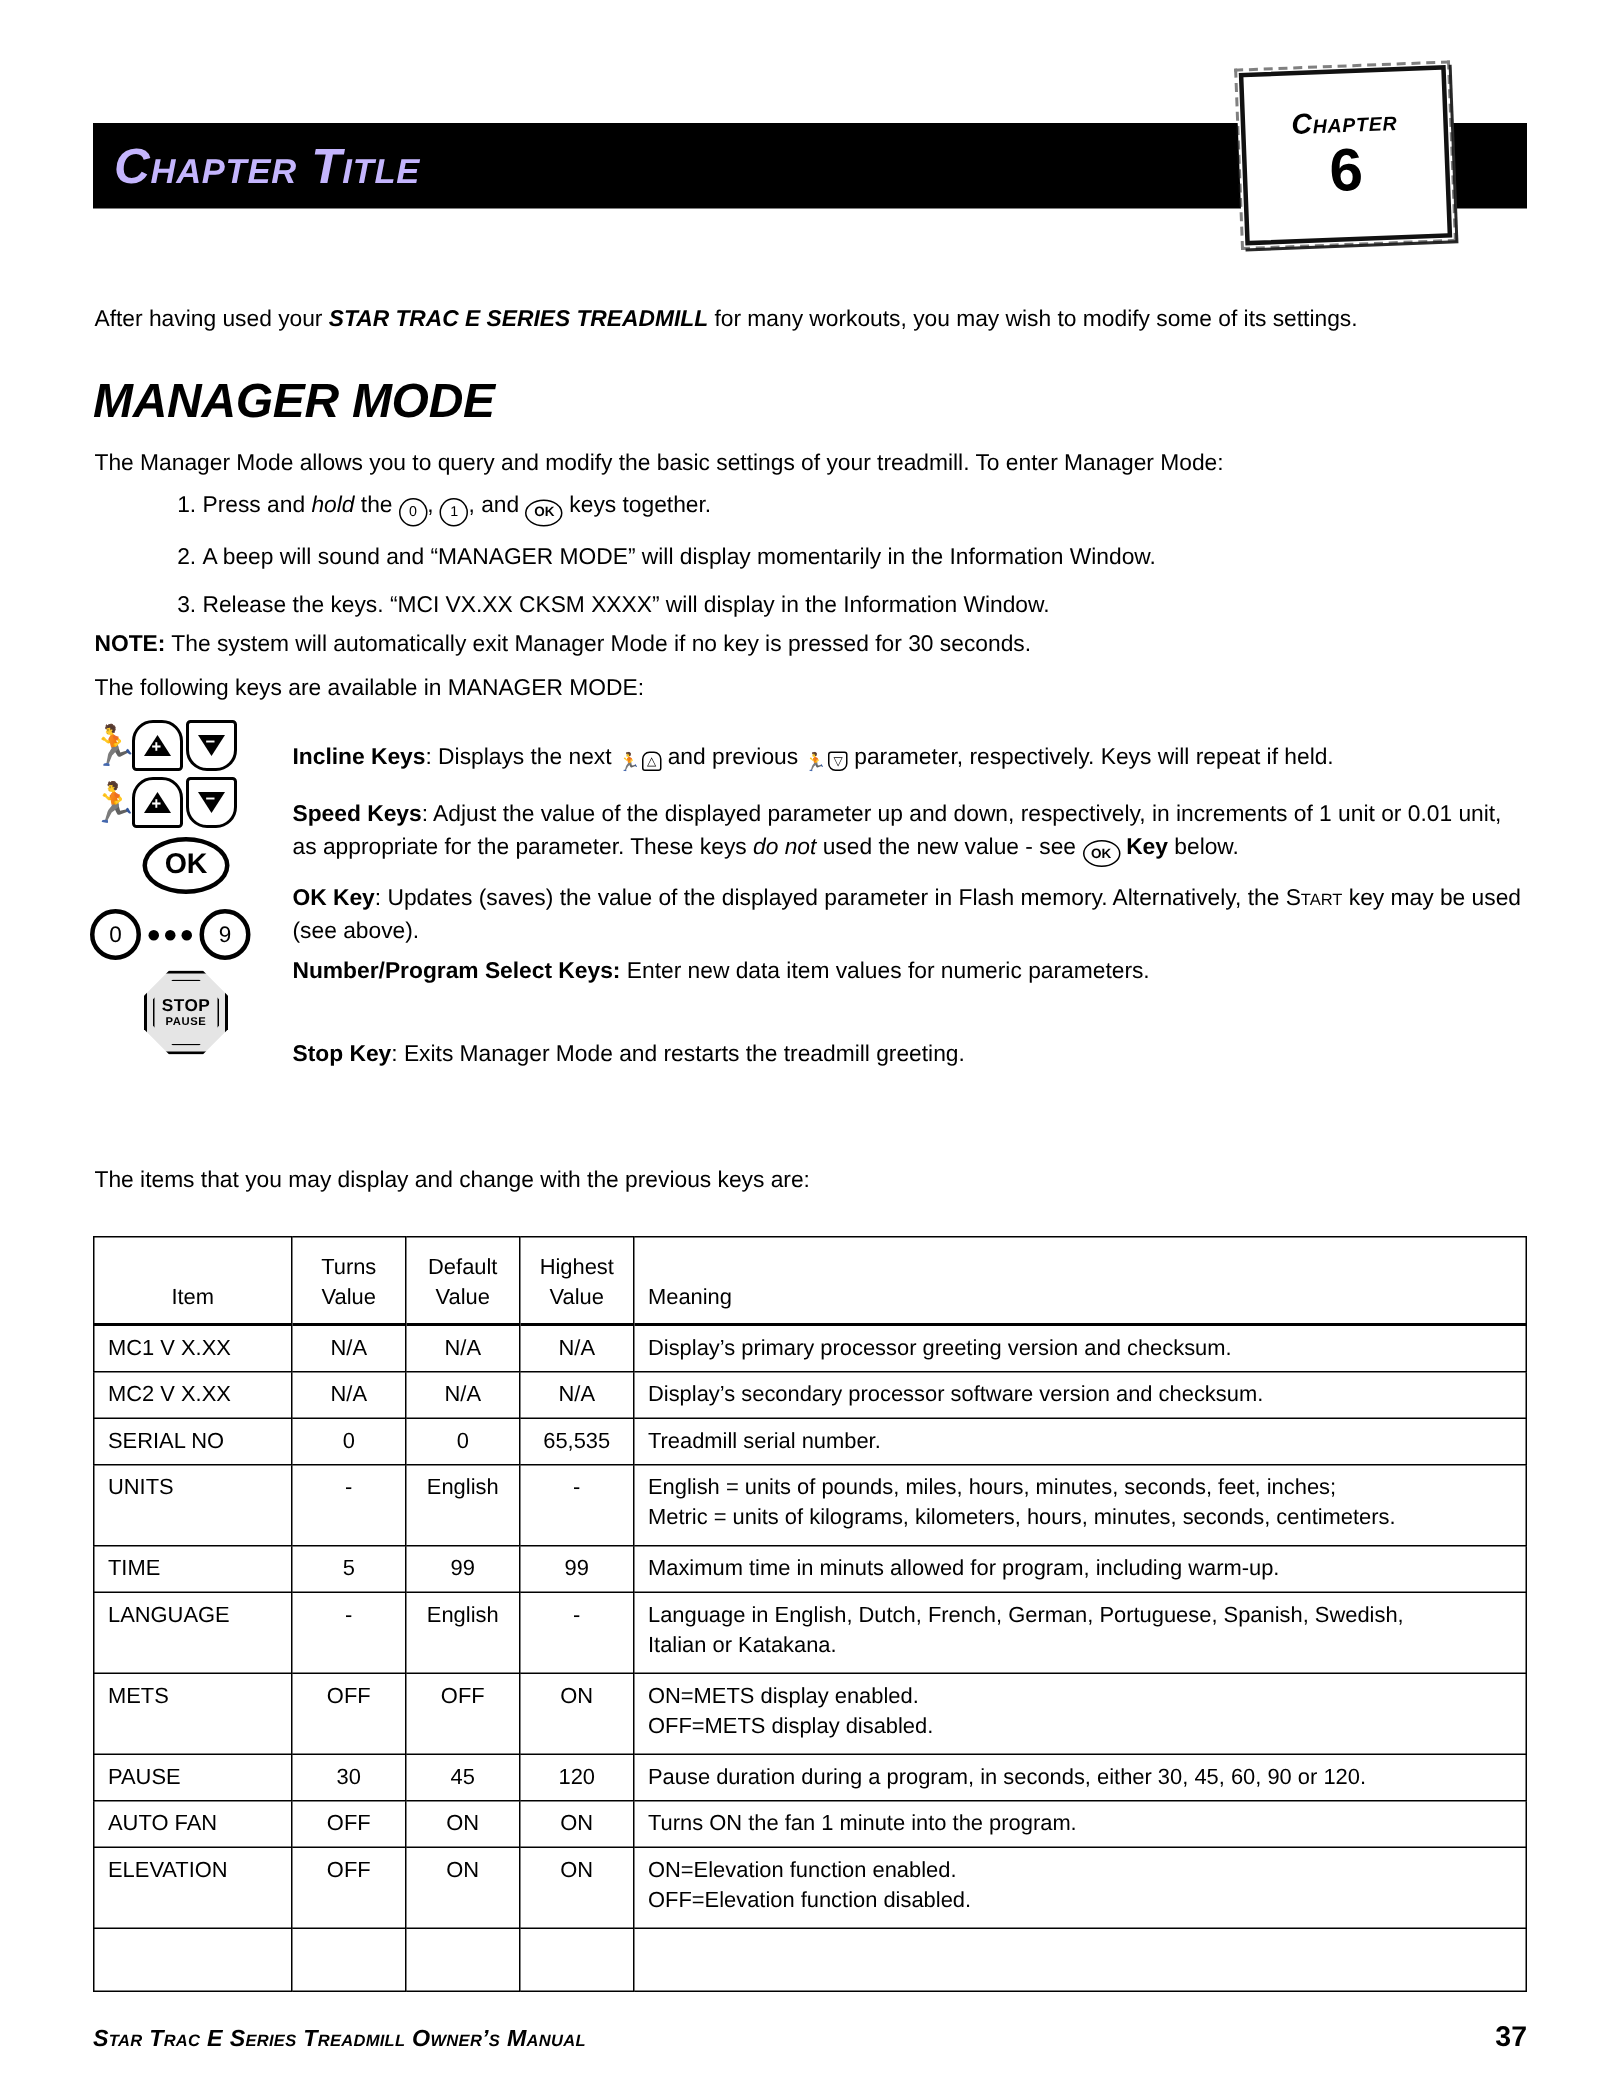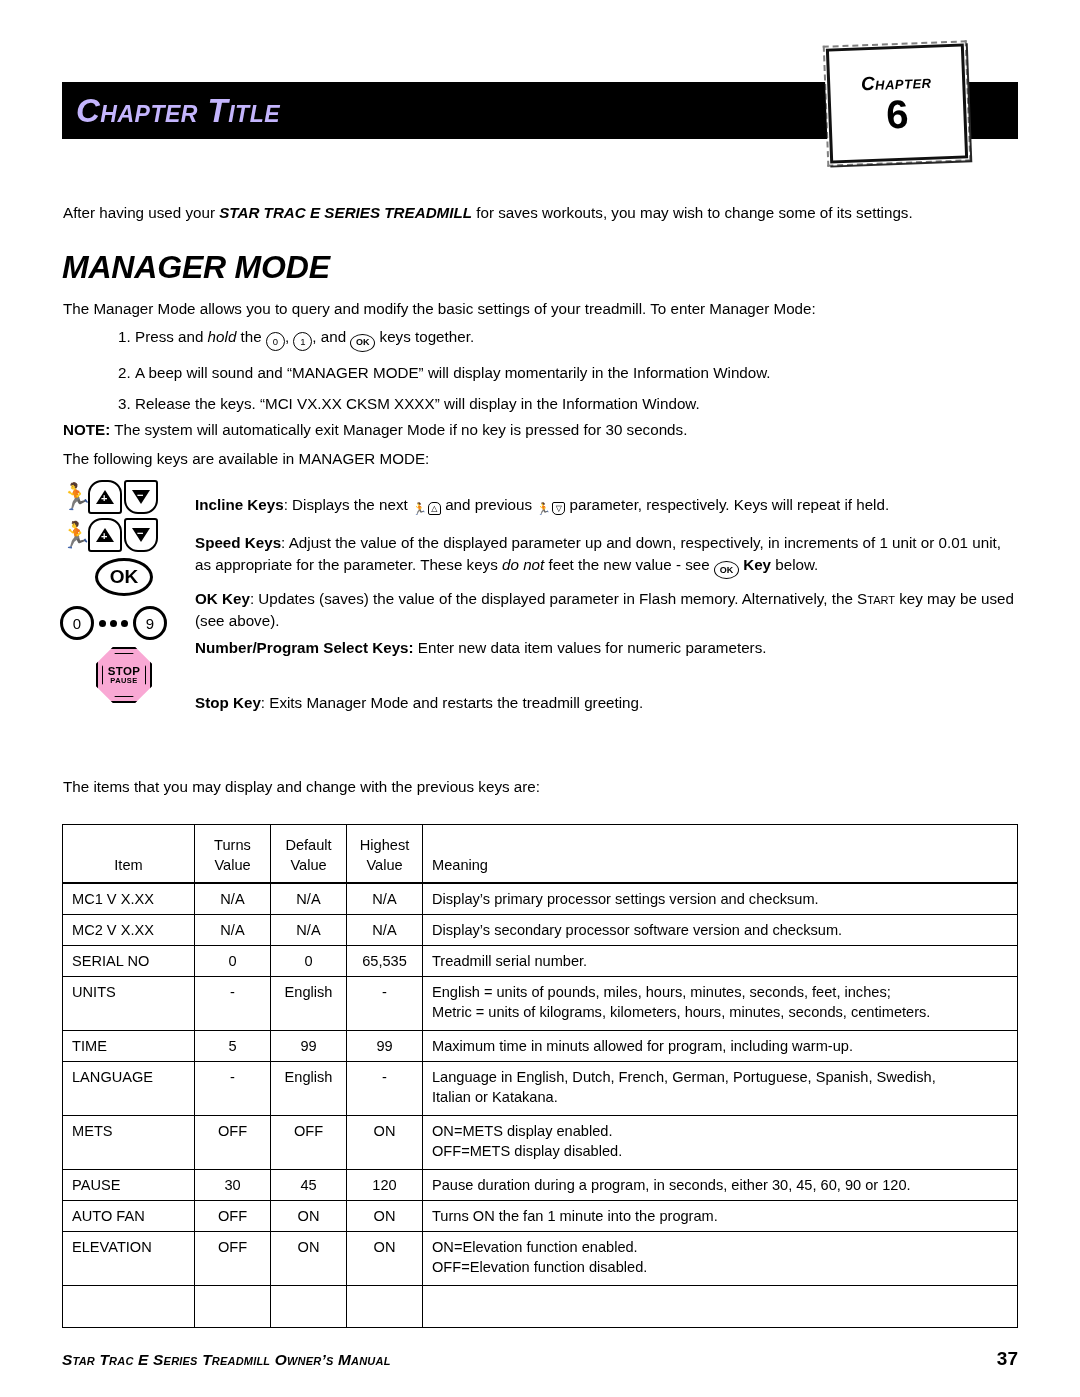--- a/index.html
+++ b/index.html
@@ -206,21 +206,21 @@
     border-radius: 50%;
     display: flex; align-items: center; justify-content: center;
     font-size: 15px;
     background: #fff;
   }
   .dots { display: flex; gap: 4px; margin: 0 5px; }
   .dots i { width: 7px; height: 7px; background: #000; border-radius: 50%; display: block; }
 
   .btn-stop {
     width: 56px; height: 56px;
-    background: #f9a8d4;
+    background: #e5e5e5;
     border: 2.4px solid #000;
     clip-path: polygon(30% 0,70% 0,100% 30%,100% 70%,70% 100%,30% 100%,0 70%,0 30%);
     display: flex; flex-direction: column; align-items: center; justify-content: center;
     position: relative;
   }
   .btn-stop::after {
     content: "";
     position: absolute;
     left: 4px; top: 4px; right: 4px; bottom: 4px;
     border: 1.6px solid #000;
@@ -300,21 +300,21 @@
 <div class="chapter-bar">
   <span class="chapter-bar-title">Chapter Title</span>
 </div>
 
 <div class="chapter-badge">
   <span class="badge-word">Chapter</span>
   <span class="badge-num">6</span>
 </div>
 
 <div class="intro-line">
-  <span>After having used your </span><b>STAR TRAC E SERIES TREADMILL</b><span> for saves workouts, you may wish to change some of its settings.</span>
+  <span>After having used your </span><b>STAR TRAC E SERIES TREADMILL</b><span> for many workouts, you may wish to modify some of its settings.</span>
 </div>
 
 <div class="section-title">MANAGER MODE</div>
 
 <div class="para p-enter">The Manager Mode allows you to query and modify the basic settings of your treadmill. To enter Manager Mode:</div>
 
 <ol class="steps">
   <li>
     <span>Press and </span><span class="it">hold</span><span> the </span><span class="k-round">0</span>, <span class="k-round">1</span>, and <span class="k-round ok">OK</span><span> keys together.</span>
   </li>
@@ -384,21 +384,21 @@
   <b>Incline Keys</b><span>: Displays the next </span><span class="k-mini">
       <span class="person">🏃</span>
       <span class="cap">△</span>
     </span><span> and previous </span><span class="k-mini">
       <span class="person">🏃</span>
       <span class="cap dn">▽</span>
     </span><span> parameter, respectively. Keys will repeat if held.</span>
 </div>
 
 <div class="key-desc d-speed">
-  <b>Speed Keys</b><span>: Adjust the value of the displayed parameter up and down, respectively, in increments of 1 unit or 0.01 unit, as appropriate for the parameter. These keys </span><span class="it">do not</span><span> feet the new value - see </span><span class="k-round ok">OK</span><b> Key</b><span> below.</span>
+  <b>Speed Keys</b><span>: Adjust the value of the displayed parameter up and down, respectively, in increments of 1 unit or 0.01 unit, as appropriate for the parameter. These keys </span><span class="it">do not</span><span> used the new value - see </span><span class="k-round ok">OK</span><b> Key</b><span> below.</span>
 </div>
 
 <div class="key-desc d-ok">
   <b>OK Key</b><span>: Updates (saves) the value of the displayed parameter in Flash memory. Alternatively, the </span><span class="smallcaps">Start</span><span> key may be used (see above).</span>
 </div>
 
 <div class="key-desc d-num">
   <b>Number/Program Select Keys:</b><span> Enter new data item values for numeric parameters.</span>
 </div>
 
@@ -427,21 +427,21 @@
       <td class="mean">Meaning</td>
     </tr>
   </thead>
   <tbody id="table-body">
       <tr>
         <td class="item">MC1 V X.XX</td>
         <td class="val">N/A</td>
         <td class="val">N/A</td>
         <td class="val">N/A</td>
         <td class="mean">
-          <span class="mean-line">Display’s primary processor settings version and checksum.</span>
+          <span class="mean-line">Display’s primary processor greeting version and checksum.</span>
         </td>
       </tr>
       <tr>
         <td class="item">MC2 V X.XX</td>
         <td class="val">N/A</td>
         <td class="val">N/A</td>
         <td class="val">N/A</td>
         <td class="mean">
           <span class="mean-line">Display’s secondary processor software version and checksum.</span>
         </td>

